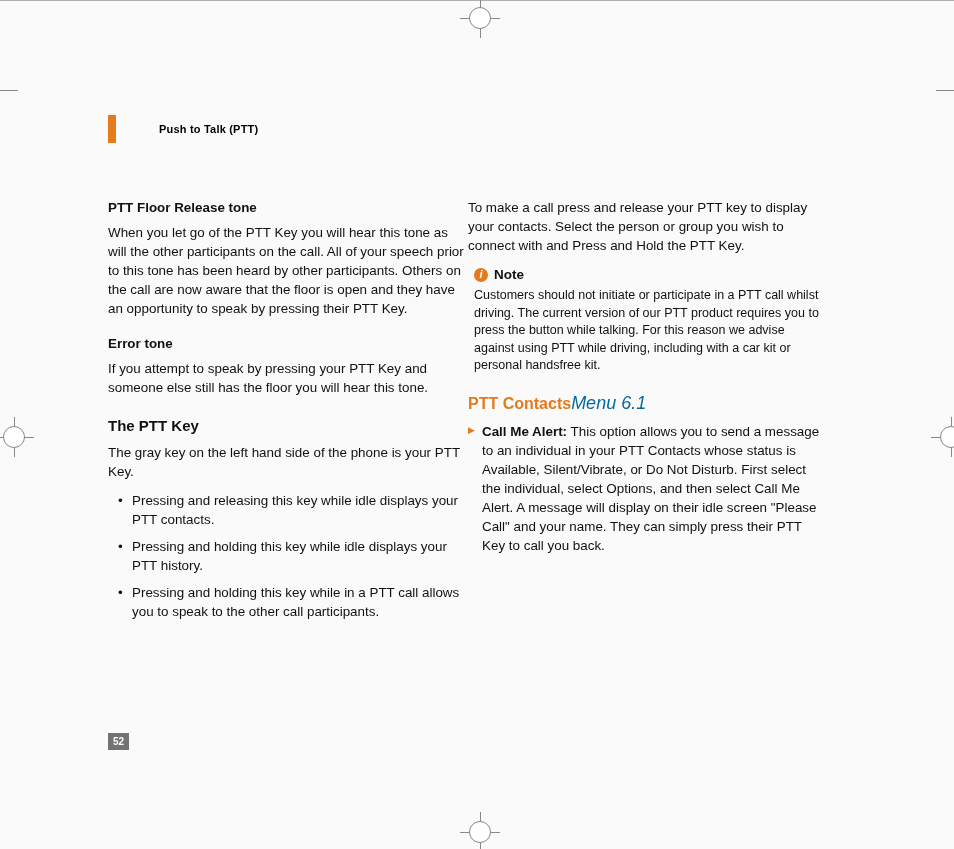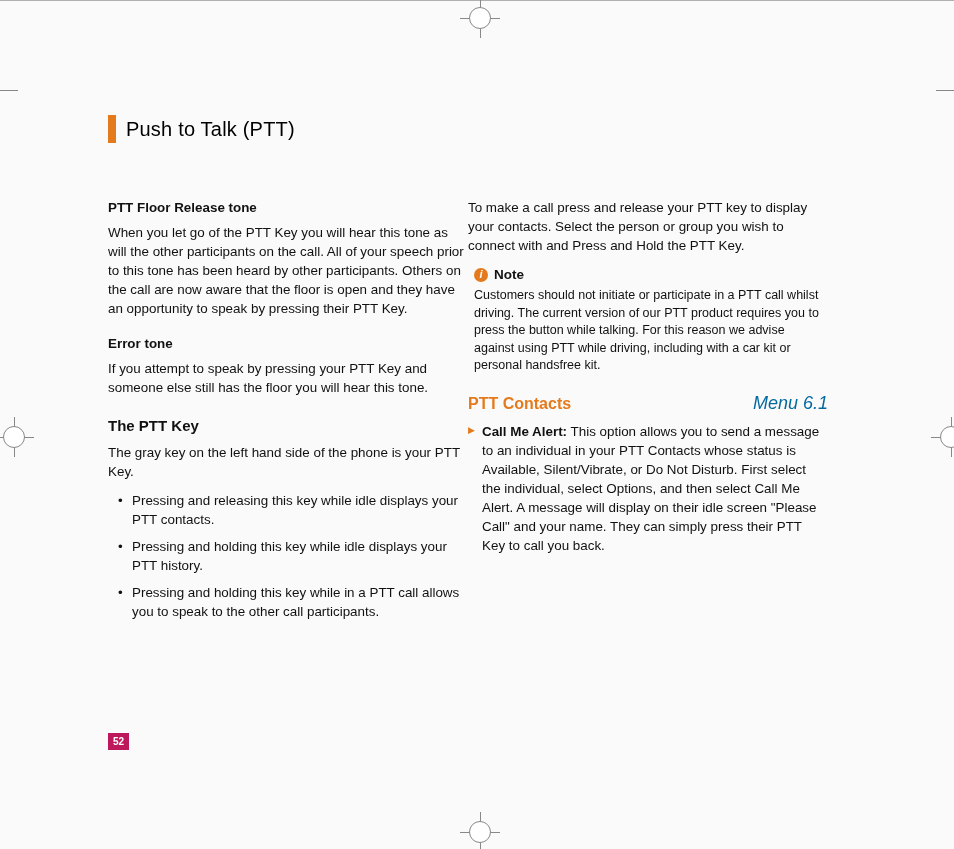--- a/index.html
+++ b/index.html
@@ -40,23 +40,24 @@
   .header-bar {
     display: flex;
     align-items: center;
     gap: 10px;
     margin-bottom: 55px;
   }
   .header-bar .orange-bar {
     width: 8px; height: 28px; background: #e57a1c;
   }
   .header-bar .title {
-    font-weight: normal;
-    font-size: 20px;
+    font-weight: bold;
+    font-size: 11px;
     letter-spacing: 0.2px;
+    margin-left: 33px;
   }
 
   .columns {
     display: flex;
   }
   .col {
     width: 360px;
     font-size: 13.4px;
     line-height: 1.42;
     color: #111;
@@ -74,34 +75,34 @@
   .note-block { margin: 10px 0 14px 6px; }
   .note-label { display:flex; align-items:center; gap:6px; font-weight:bold; font-size:13.5px; margin-bottom:3px;}
   .note-icon {
     width: 14px; height: 14px; border-radius: 50%;
     background: #e57a1c; color: #fff; font-size: 11px; font-weight: bold;
     display: inline-flex; align-items: center; justify-content: center;
     font-style: italic;
   }
   .note-text { font-size: 12.5px; line-height: 1.4; padding-right:6px;}
 
-  .section-row { display:flex; justify-content:space-between; align-items:baseline; margin-top:16px; margin-bottom:6px;}
+  .section-row { display:flex; justify-content:flex-start; align-items:baseline; margin-top:16px; margin-bottom:6px;}
   .section-title { color:#e57a1c; font-weight:bold; font-size:16px; }
   .menu-ref { color:#0369a1; font-style:italic; font-size:18px; }
 
   .sub3 { font-weight:bold; margin-top:10px; margin-bottom:6px; font-size:13.4px;}
 
   .arrow-item { position:relative; padding-left:14px; margin-bottom:8px;}
   .arrow-item::before { content:"▶"; position:absolute; left:0; top:2px; color:#e57a1c; font-size:9px;}
 
   .page-num {
     position: absolute;
     left: 108px;
     top: 733px;
-    background: #be185d;
+    background: #737373;
     color: #fff;
     font-size: 10px;
     font-weight: bold;
     padding: 3px 5px;
   }
 </style>
 </head>
 <body>
 
 <div class="crop-top"></div>

